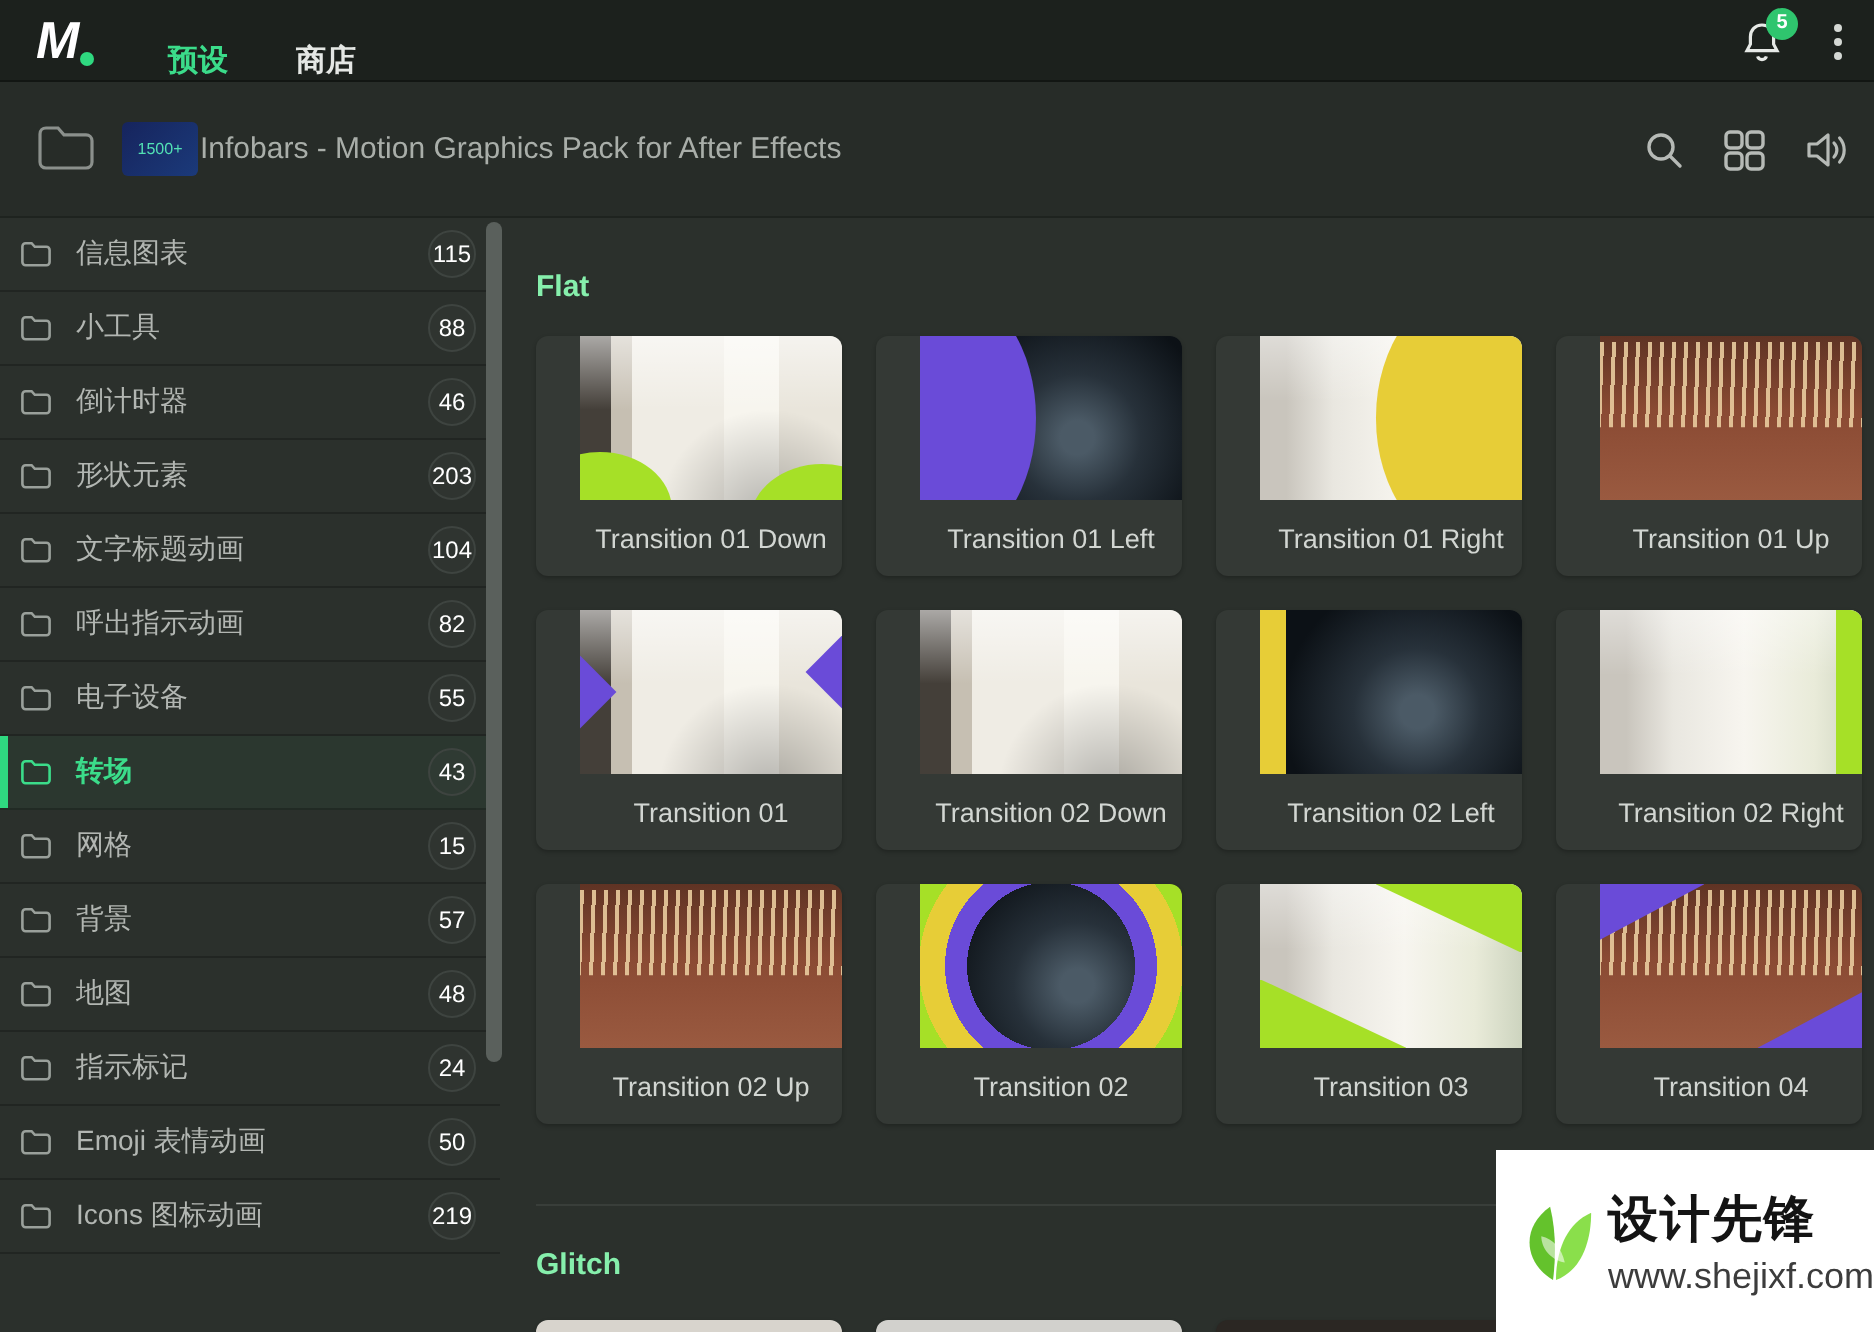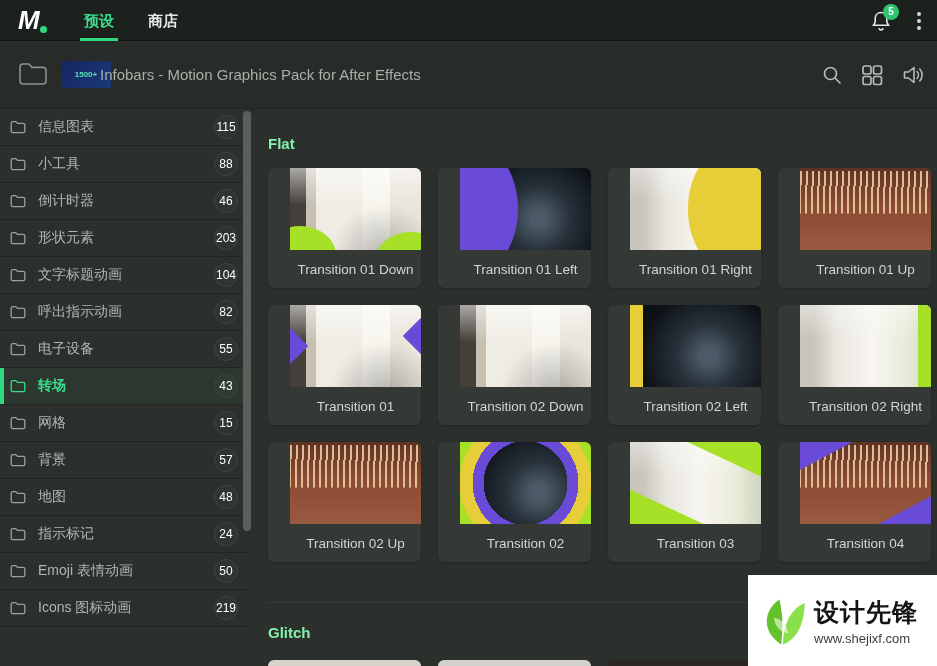--- a/index.html
+++ b/index.html
@@ -21,43 +21,43 @@
     font-weight:bold; font-style:italic; font-size:26px; color:#fff;
     line-height:30px; display:block;
   }
   .logo .dot {
     position:absolute; right:1px; bottom:2px; width:7px; height:7px;
     border-radius:50%; background:#2fd980;
   }
   .tabs { display:flex; margin-left:32px; height:41px; }
   .tab {
     padding:0 4px; margin-right:26px; height:41px; line-height:41px;
-    font-size:15px; font-weight:bold; color:#e4e7e4; cursor:pointer;
+    font-size:15px; font-weight:bold; color:#e4e7e4; cursor:pointer;margin-top:10px;
   }
   .tab.active { color:#3bdc8a; border-bottom:3px solid #2fd980; }
   .top-right { position:absolute; right:12px; top:0; height:41px; display:flex; align-items:center; gap:20px; }
   .bell-wrap { position:relative; width:24px; height:24px; }
   .bell-badge {
     position:absolute; top:-5px; right:-6px; min-width:16px; height:16px;
     background:#2fc56e; border-radius:50%; color:#fff; font-size:10px;
     font-weight:bold; display:flex; align-items:center; justify-content:center;
   }
   .kebab { display:flex; flex-direction:column; gap:3px; padding:4px; }
   .kebab i { width:4px; height:4px; border-radius:50%; background:#d4d8d4; }
 
   
   .header {
     position:absolute; left:0; top:41px; width:937px; height:68px;
     background:#272c28; border-bottom:1px solid #1e231f;
   }
   .hdr-folder { position:absolute; left:18px; top:20px; }
   .pack-badge {
-    position:absolute; left:61px; top:20px; width:50px; height:27px; border-radius:3px;
+    position:absolute; left:61px; top:20px; width:38px; height:27px; border-radius:3px;
     background:linear-gradient(135deg,#16245d,#1b3a7a); display:flex; align-items:center;
-    justify-content:center; font-size:8px; font-weight:bold; color:#52e0b4; letter-spacing:0;
+    justify-content:center; font-size:8px; font-weight:normal; color:#52e0b4; letter-spacing:0;
   }
   .pack-title {
     position:absolute; left:100px; top:0; height:68px; line-height:68px;
     font-size:15px; color:#a9aea9;
   }
   .hdr-icons { position:absolute; right:12px; top:0; height:68px; display:flex; align-items:center; gap:17px; }
 
   
   .sidebar { position:absolute; left:0; top:109px; width:250px; bottom:0; background:#2b302c; }
   .side-item {
@@ -150,21 +150,21 @@
   .card.partial { height:6px; border-radius:6px 6px 0 0; }
 
   
   .watermark {
     position:absolute; right:0; bottom:0; width:189px; height:91px;
     background:#ffffff; z-index:50; display:flex; align-items:center; padding-left:8px;
   }
   .wm-text { margin-left:4px; }
   .wm-title { font-size:25px; font-weight:bold; color:#141414; letter-spacing:1px;
     font-family:"DejaVu Sans","Liberation Sans",sans-serif; }
-  .wm-url { font-size:13px; color:#3c3c3c; margin-top:2px; }
+  .wm-url { font-size:18px; color:#3c3c3c; margin-top:2px; }
 
   svg { display:block; }
 </style>
 </head>
 <body>
 
 <svg width="0" height="0" style="position:absolute">
   <defs>
     <symbol id="i-folder-sm" viewBox="0 0 16 14">
       <path d="M1.2 3.2c0-.9.7-1.6 1.6-1.6h3l1.6 1.8h5.8c.9 0 1.6.7 1.6 1.6v6c0 .9-.7 1.6-1.6 1.6H2.8c-.9 0-1.6-.7-1.6-1.6z" fill="none" stroke-width="1.3"></path>

